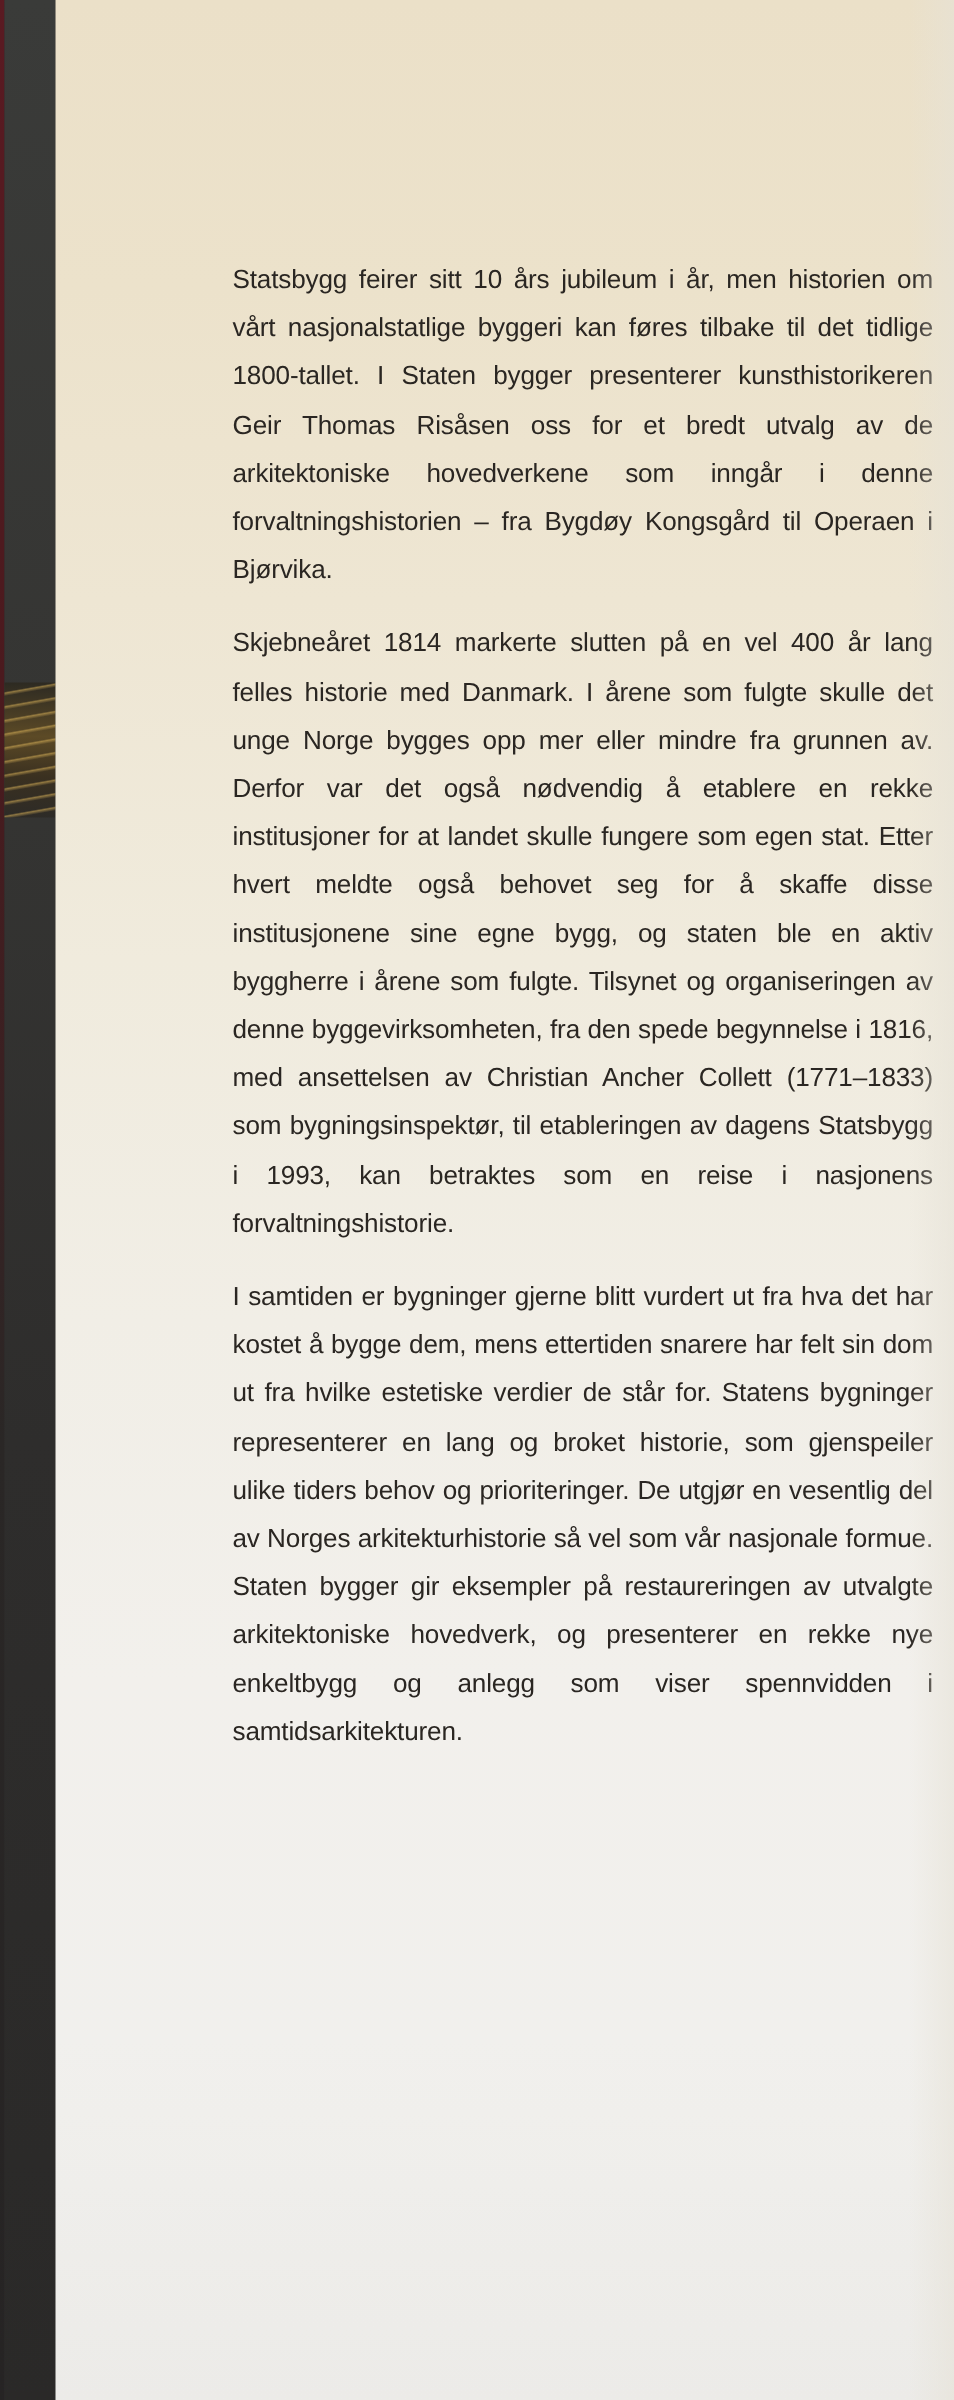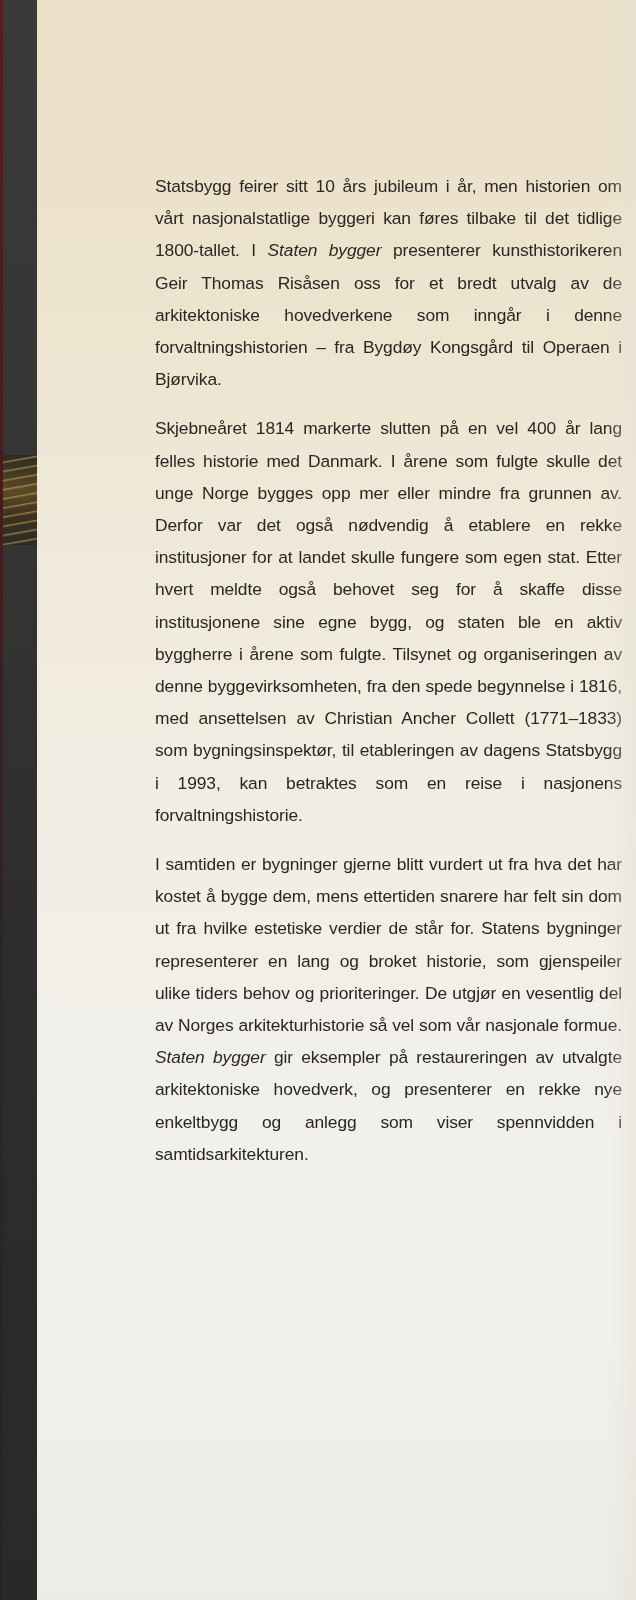--- a/index.html
+++ b/index.html
@@ -31,21 +31,21 @@
     .page::after {
       content: ""; position: absolute; right: 0; top: 0; width: 30px; height: 100%;
       background: linear-gradient(90deg, rgba(255,255,255,0) 0%, rgba(230,226,215,0.6) 100%);
     }
     .text-block {
       position: absolute; left: 118px; top: 170px; width: 467px;
       color: #2a2622; font-size: 17.4px; line-height: 32.2px;
       text-align: justify; letter-spacing: -0.1px;
     }
     .para { margin: 0 0 17px 0; }
-    .para span.it { font-style: italic; }
+    .para span.it { }
   </style>
 </head>
 <body>
 
 <div class="spine-edge"></div>
 <div class="spine">
   <div class="spine-photo"></div>
 </div>
 
 <div class="page">

